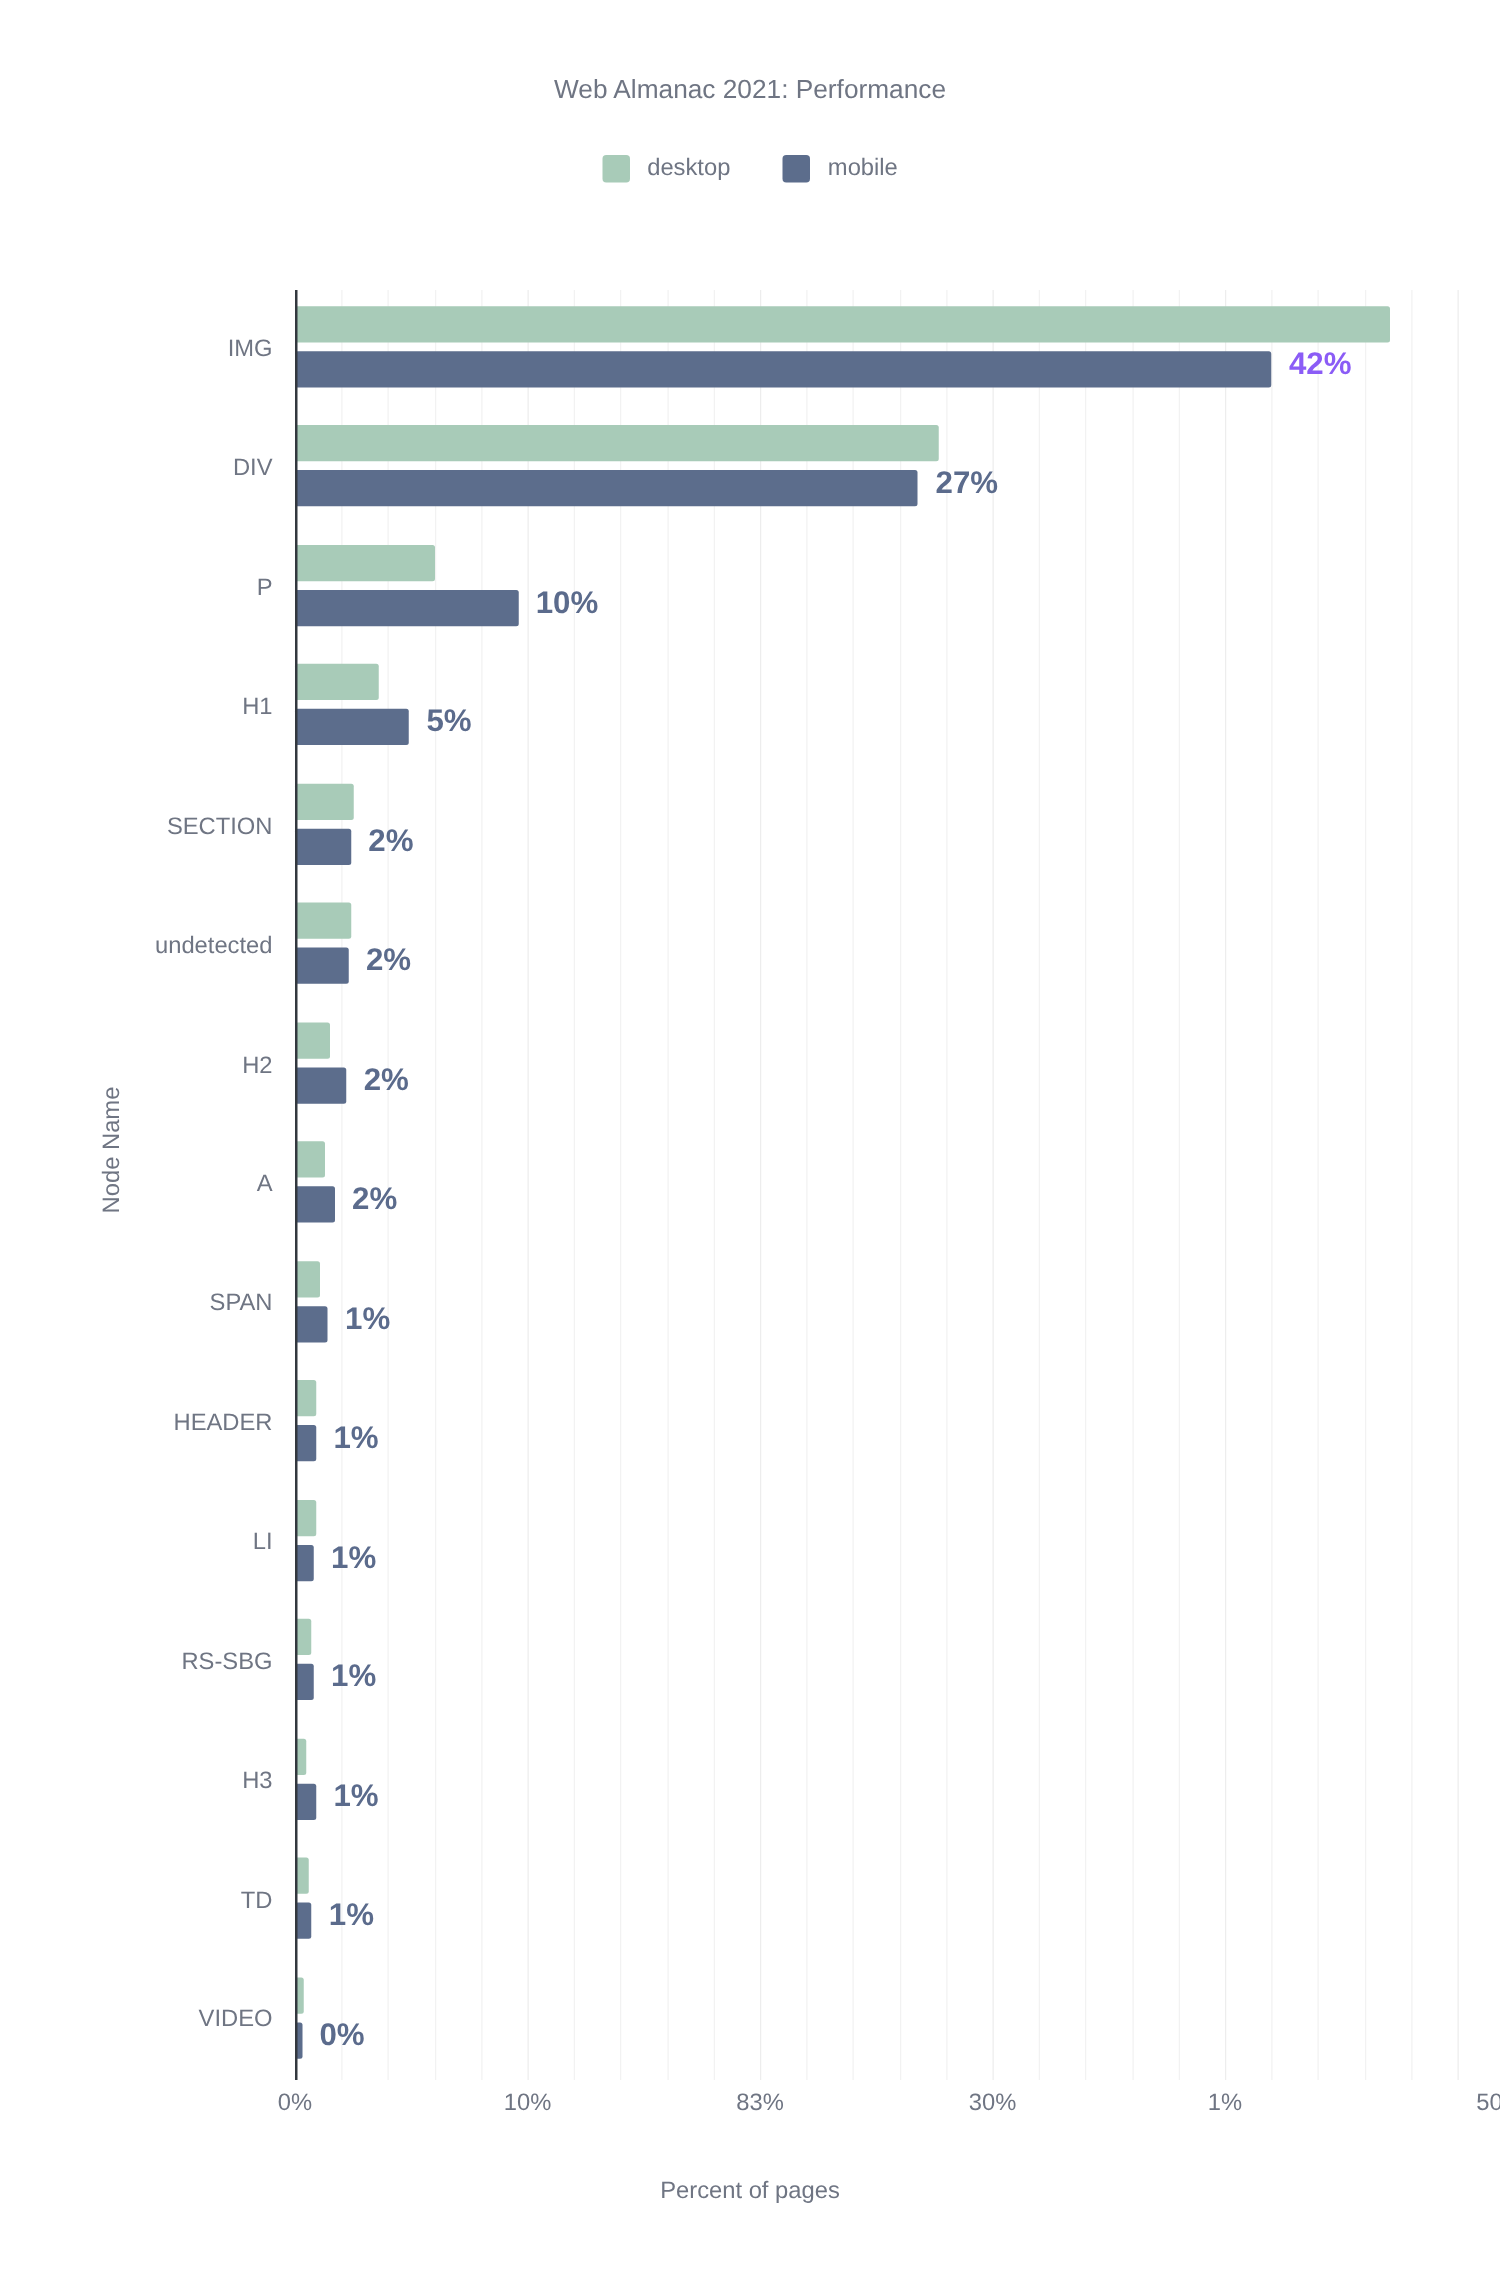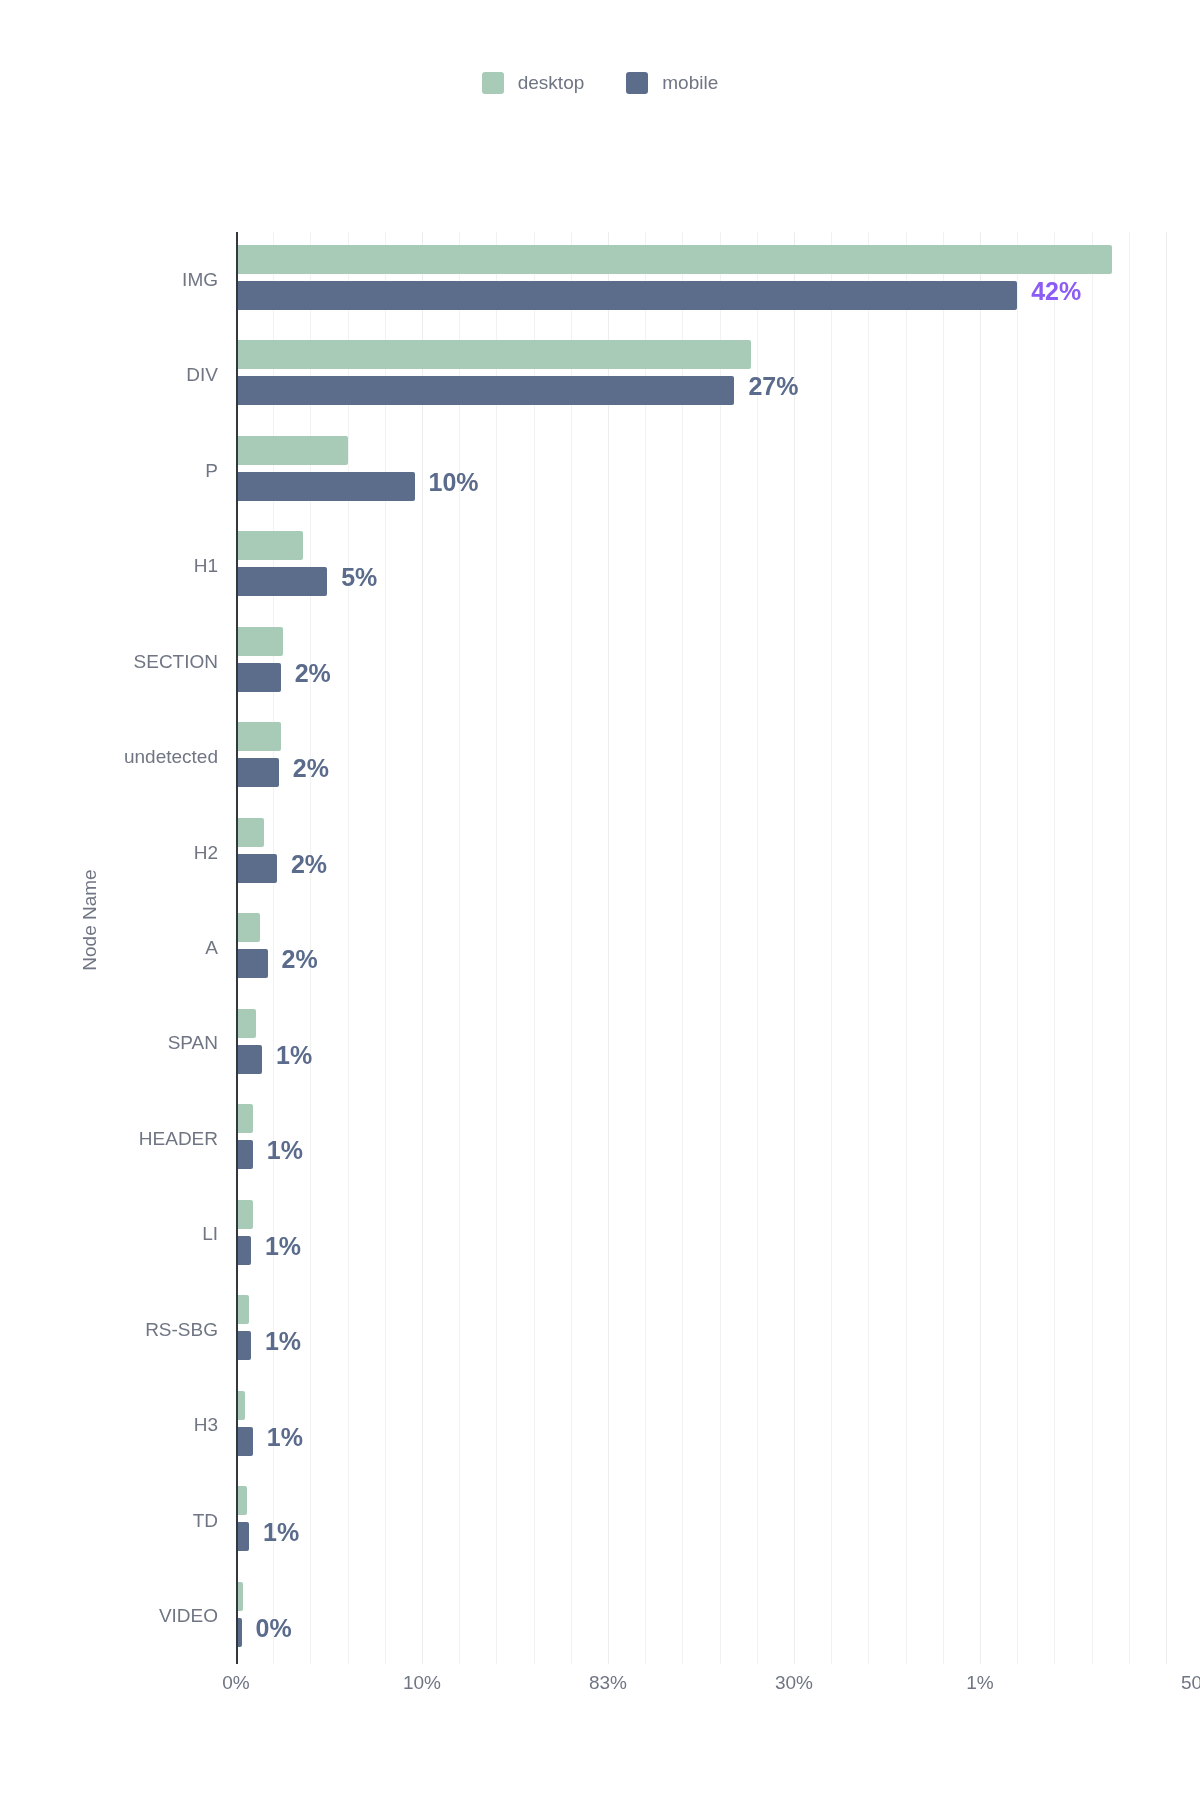--- a/index.html
+++ b/index.html
@@ -37,21 +37,21 @@
     padding-top: 16px;
     font-weight: normal;
   }
 
   
   #chart-legend {
     display: flex;
     justify-content: center;
     align-items: center;
     gap: 42px;
-    margin-top: 26px;
+    margin-top: 38px;
     height: 26px;
   }
   .legend-entry {
     display: flex;
     align-items: center;
     gap: 14px;
   }
   .legend-swatch {
     width: 22px;
     height: 22px;
@@ -177,20 +177,21 @@
     font-size: 19px;
     color: #6f7583;
     transform: rotate(-90deg);
     transform-origin: center center;
   }
 </style>
 </head>
 <body>
 
 <div id="chart-header">
+  <h2 id="chart-subtitle">Web Almanac 2021: Performance</h2>
 </div>
 
 <div id="chart-legend">
   <div class="legend-entry">
     <span class="legend-swatch" style="background: rgb(168, 203, 184);"></span>
     <span class="legend-label">desktop</span>
   </div>
   <div class="legend-entry">
     <span class="legend-swatch" style="background: rgb(92, 109, 140);"></span>
     <span class="legend-label">mobile</span>
@@ -324,14 +325,15 @@
       <div class="cat-label-item" style="top: 1384.27px;">VIDEO</div>
     </div>
   <div id="x-axis">
       <div class="x-tick-label" style="left: 0px;">0%</div>
       <div class="x-tick-label" style="left: 186px;">10%</div>
       <div class="x-tick-label" style="left: 372px;">83%</div>
       <div class="x-tick-label" style="left: 558px;">30%</div>
       <div class="x-tick-label" style="left: 744px;">1%</div>
       <div class="x-tick-label" style="left: 930px; margin-left: 34px;">50%</div>
     </div>
+  <div id="x-axis-title">Percent of pages</div>
   <div id="y-axis-title">Node Name</div>
 </div>
 
 </body></html>

